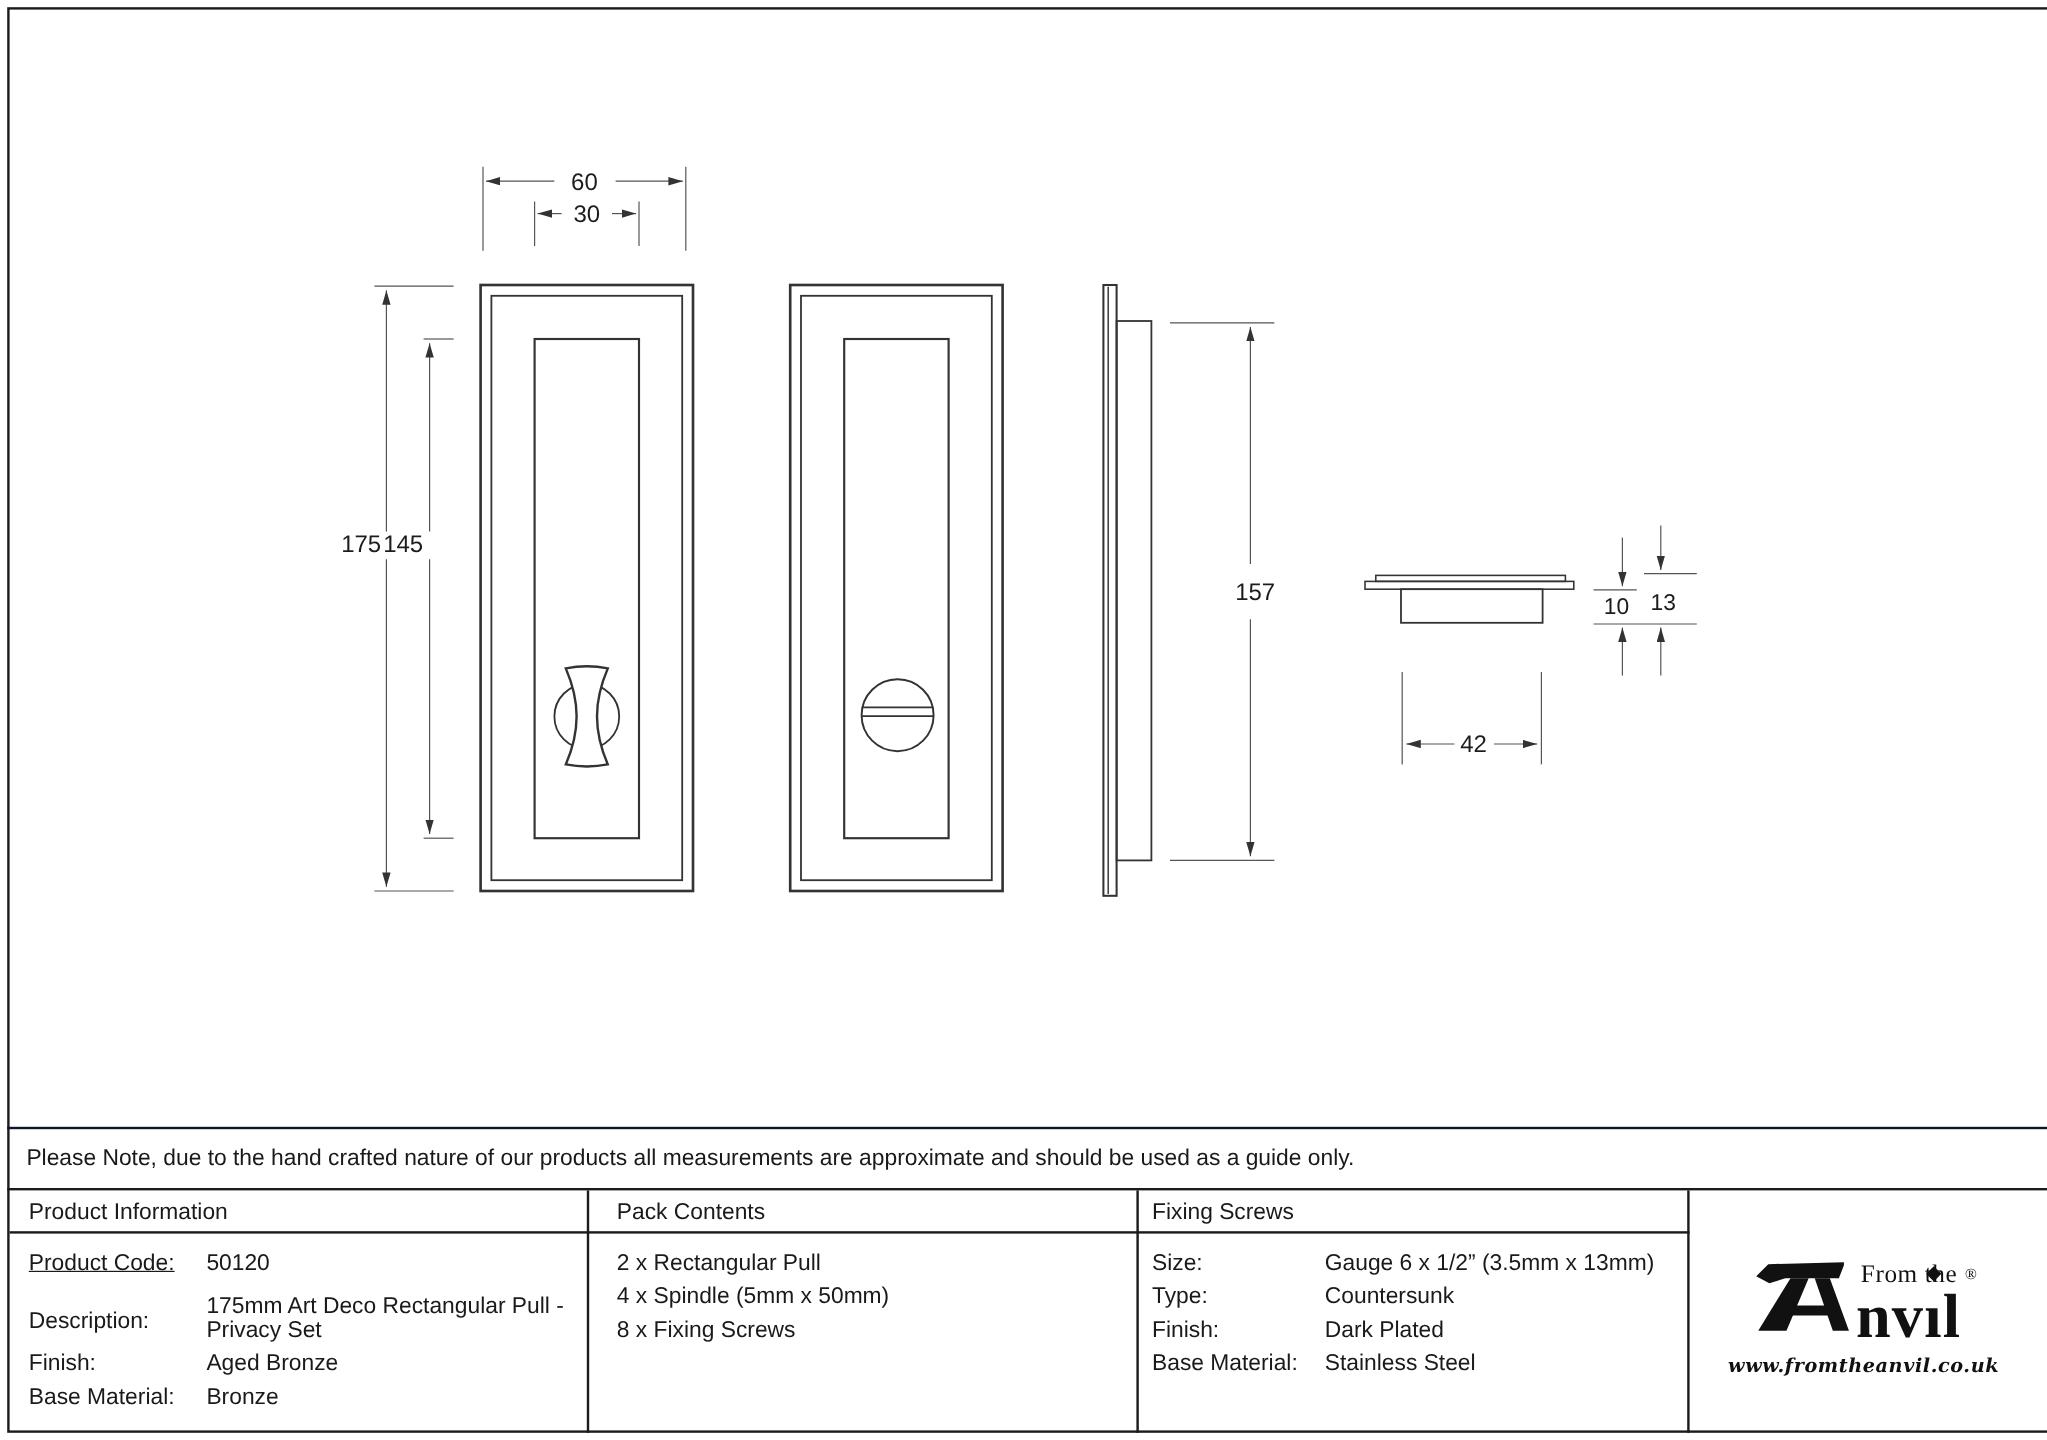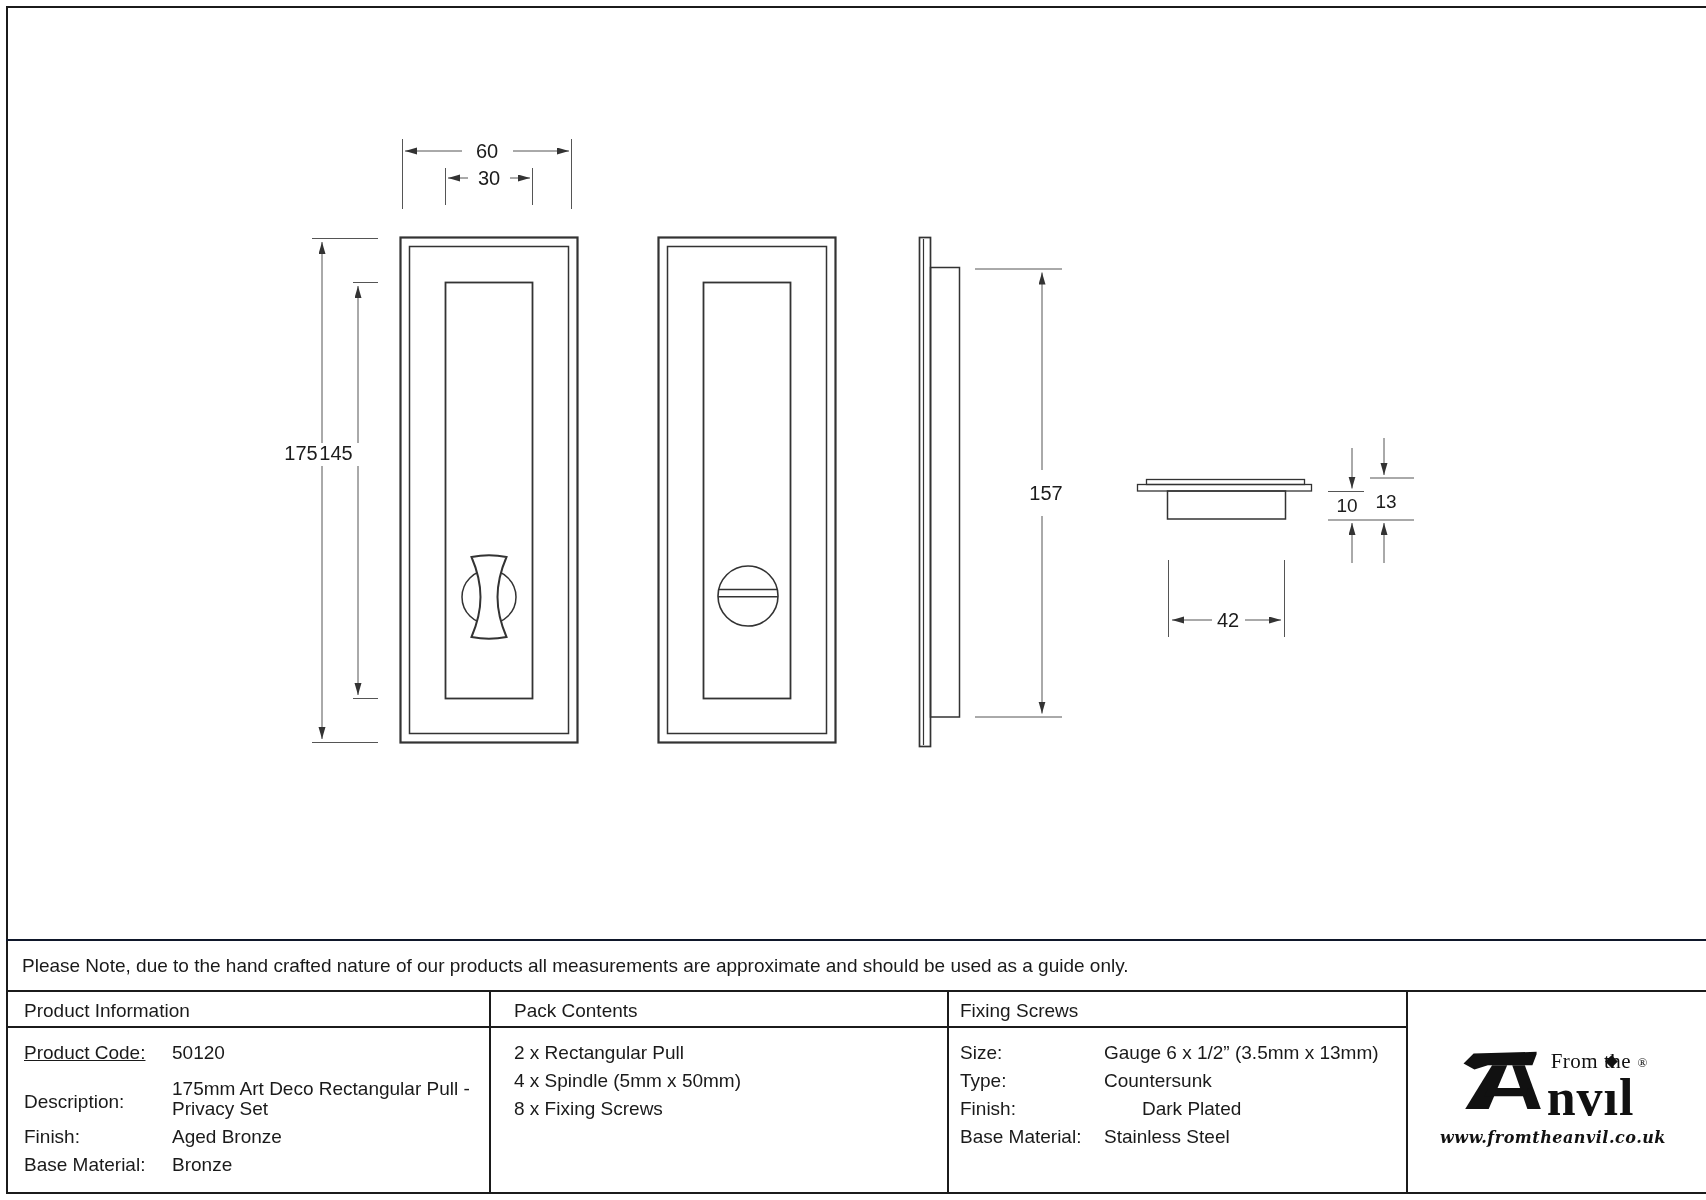--- a/index.html
+++ b/index.html
@@ -159,21 +159,21 @@
 
   <div class="cell-text" style="left:514px; top:1042px;">2 x Rectangular Pull</div>
   <div class="cell-text" style="left:514px; top:1070px;">4 x Spindle (5mm x 50mm)</div>
   <div class="cell-text" style="left:514px; top:1098px;">8 x Fixing Screws</div>
 
   <div class="cell-text" style="left:960px;  top:1042px;">Size:</div>
   <div class="cell-text" style="left:1104px; top:1042px;">Gauge 6 x 1/2” (3.5mm x 13mm)</div>
   <div class="cell-text" style="left:960px;  top:1070px;">Type:</div>
   <div class="cell-text" style="left:1104px; top:1070px;">Countersunk</div>
   <div class="cell-text" style="left:960px;  top:1098px;">Finish:</div>
-  <div class="cell-text" style="left:1104px; top:1098px;margin-left:38px;">Dark Plated</div>
+  <div class="cell-text" style="left:1104px; top:1098px;">Dark Plated</div>
   <div class="cell-text" style="left:960px;  top:1126px;">Base Material:</div>
   <div class="cell-text" style="left:1104px; top:1126px;">Stainless Steel</div>
 
   <div class="logo-cell">
     <div class="logo-row">
       <svg class="logo-anvil-svg" width="84" height="76" viewBox="0 0 100 90">
         <g fill="#111">
           <path d="M3,29 L15,17 L90,15 L90,18 L85,31 L32,31 L16,36 Z"></path>
           <path d="M37,31 L55,31 L33,83 L5,83 Z"></path>
           <path d="M61,31 L76,31 L95,83 L79,83 Z"></path>

